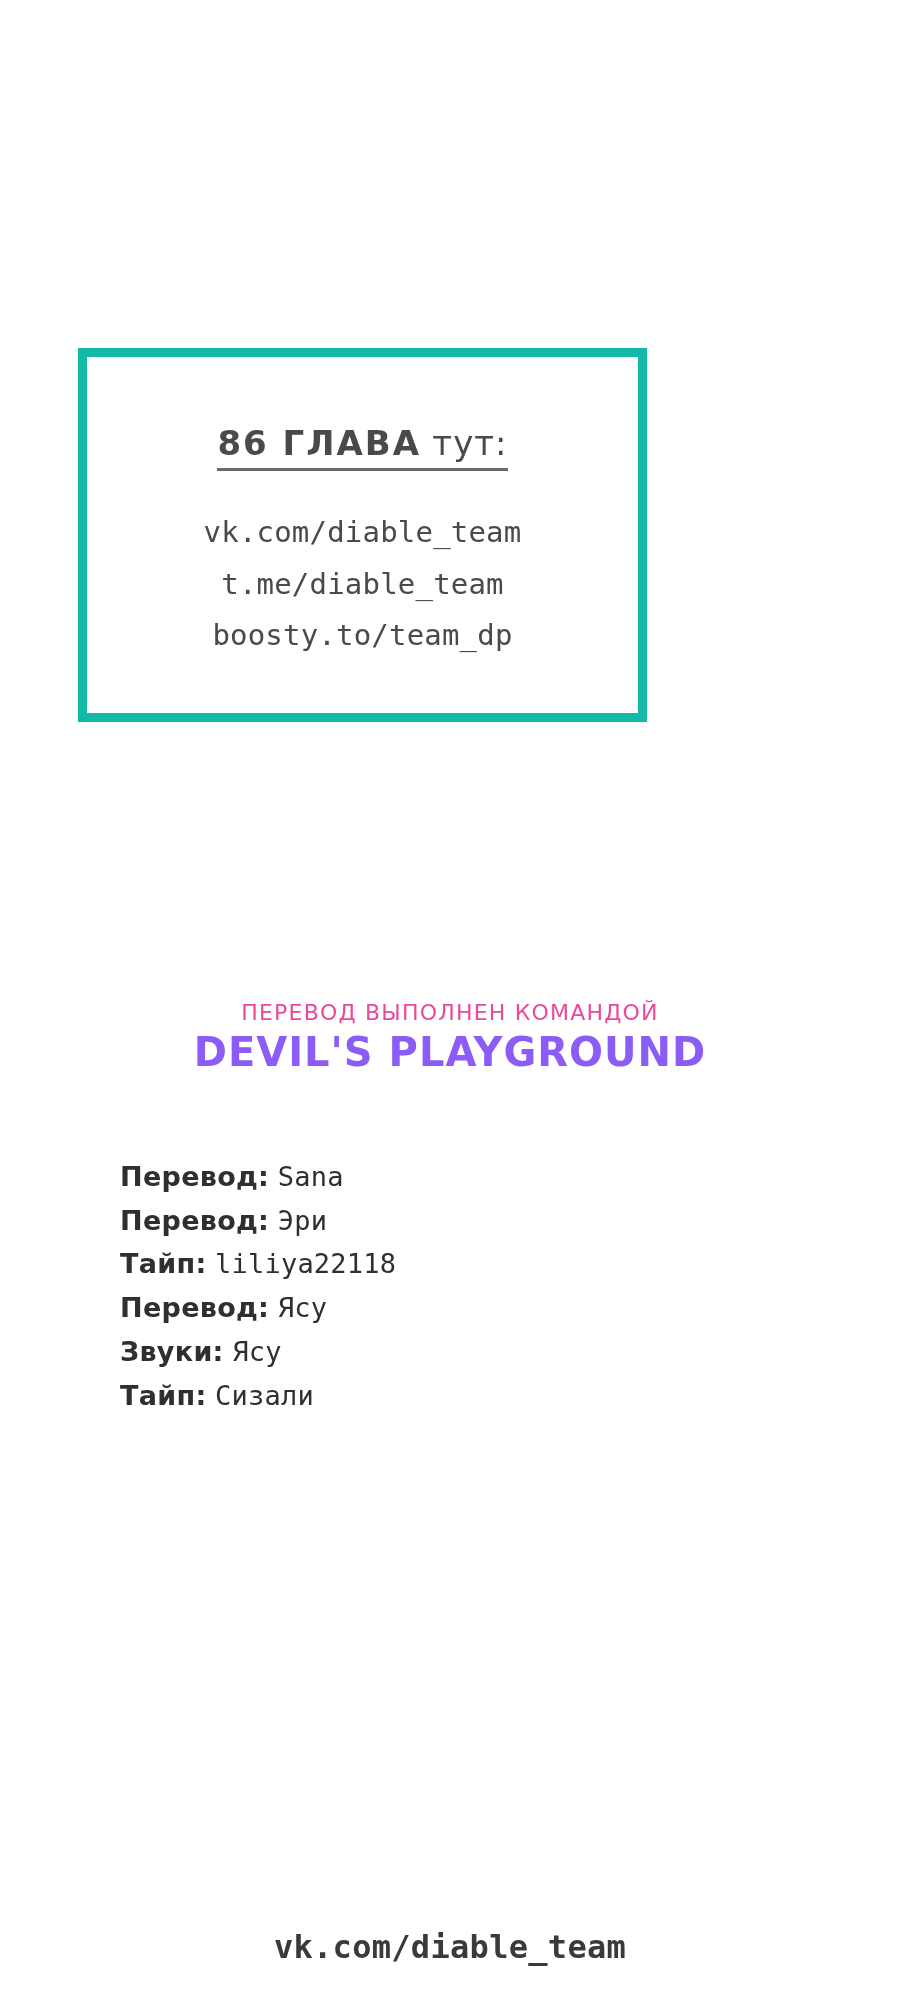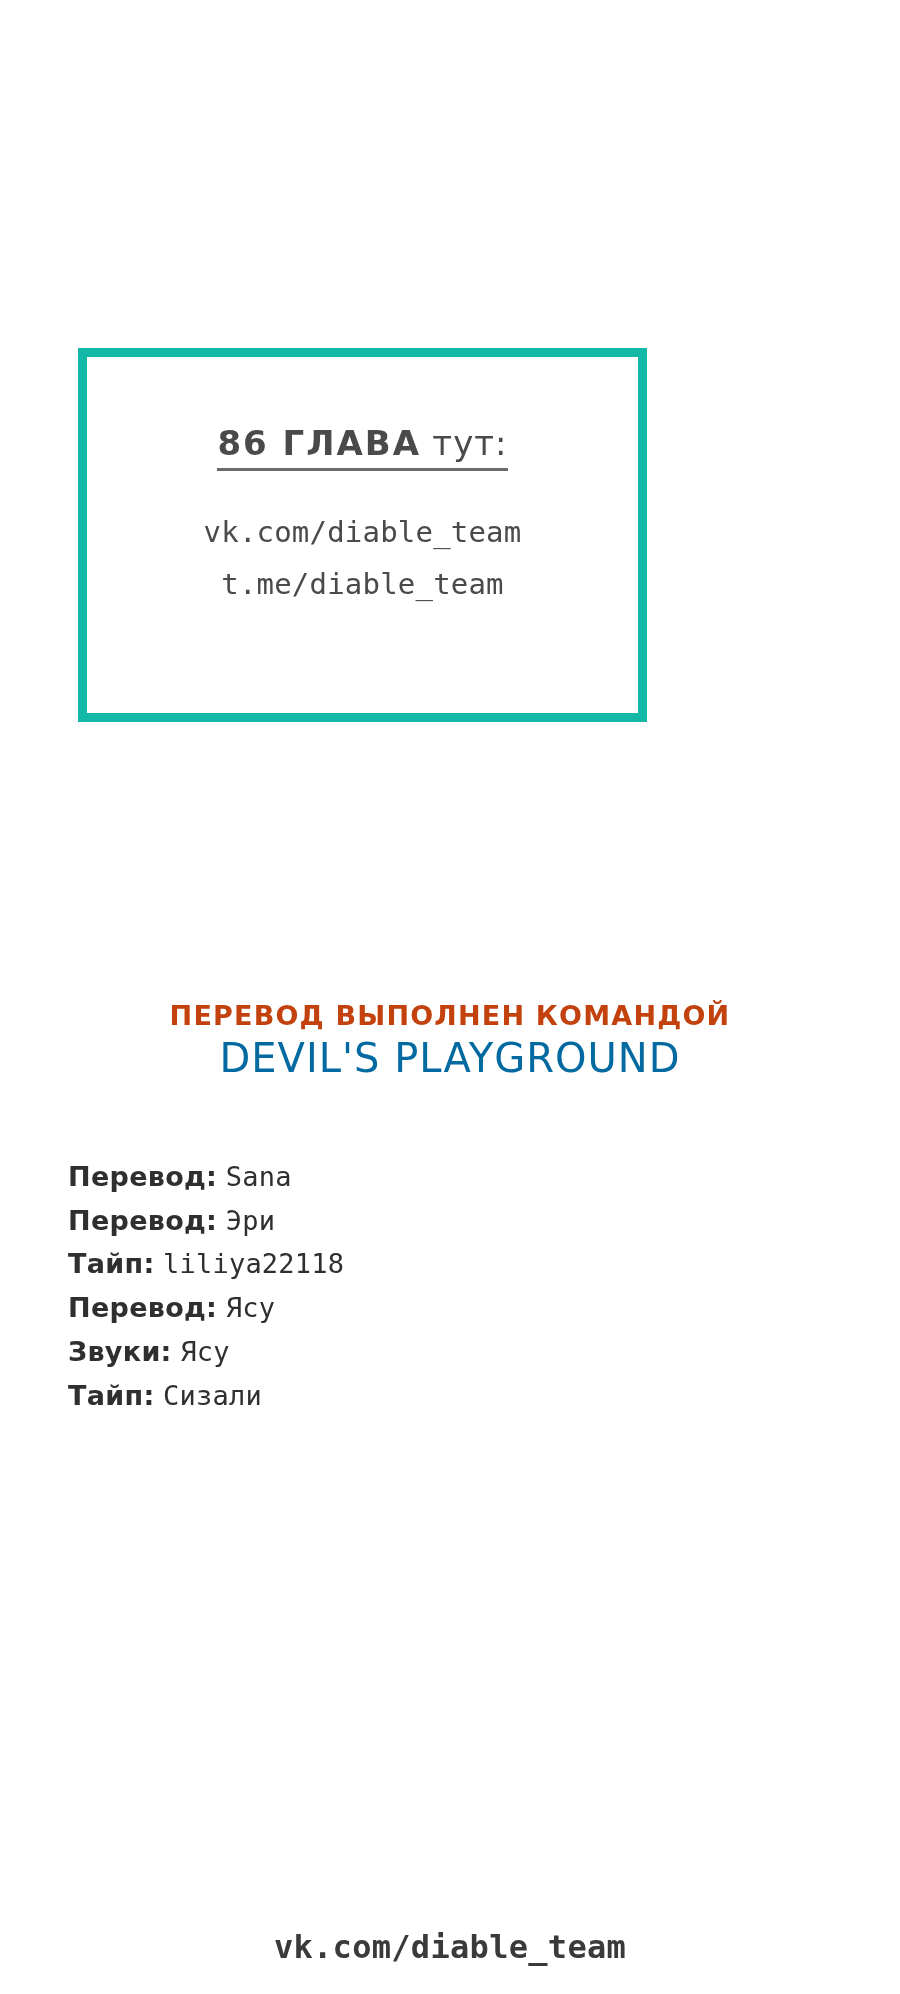--- a/index.html
+++ b/index.html
@@ -71,44 +71,44 @@
   
   .credits {
     position: absolute;
     left: 0;
     top: 1000px;
     width: 900px;
     text-align: center;
   }
   .credits-top {
     font-family: "DejaVu Sans", sans-serif;
-    font-size: 27px;
-    font-weight: 700;
+    font-size: 22px;
+    font-weight: 400;
     letter-spacing: 1.2px;
-    color: #c2410c;
+    color: #ec4899;
     margin-bottom: 4px;
   }
   .credits-team {
     font-family: "DejaVu Sans", sans-serif;
     font-size: 40px;
-    font-weight: 400;
+    font-weight: 700;
     letter-spacing: 1px;
-    color: #0369a1;
+    color: #8b5cf6;
   }
 
   
   .staff {
     position: absolute;
     left: 0;
     top: 1155px;
     width: 900px;
     display: flex;
     flex-direction: column;
     align-items: flex-start;
-    padding-left: 68px;
+    padding-left: 120px;
     box-sizing: border-box;
   }
   .staff-row {
     font-size: 27px;
     line-height: 1.62;
     color: #2f2f2f;
     white-space: nowrap;
   }
   .staff-role {
     font-family: "DejaVu Sans", sans-serif;
@@ -140,20 +140,21 @@
 
 <div class="page">
 
   <div class="link-box">
     <div class="chapter-line">
       <span class="chapter-num">86 ГЛАВА</span>
       <span class="chapter-word">тут:</span>
     </div>
     <div class="link-line">vk.com/diable_team</div>
     <div class="link-line">t.me/diable_team</div>
+    <div class="link-line">boosty.to/team_dp</div>
   </div>
 
   <div class="credits">
     <div class="credits-top">ПЕРЕВОД ВЫПОЛНЕН КОМАНДОЙ</div>
     <div class="credits-team">DEVIL'S PLAYGROUND</div>
   </div>
 
   <div class="staff">
     <div class="staff-row">
       <span class="staff-role">Перевод:</span>

